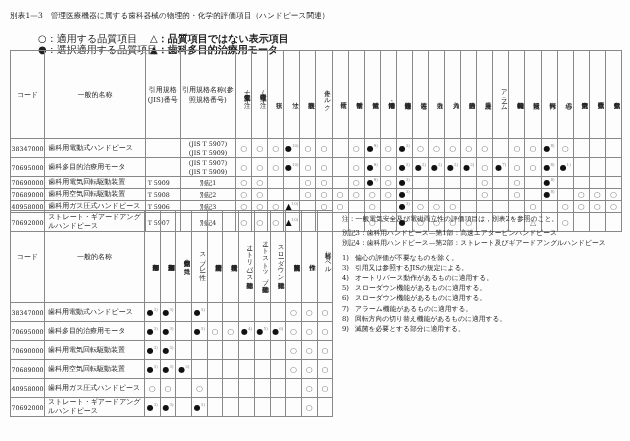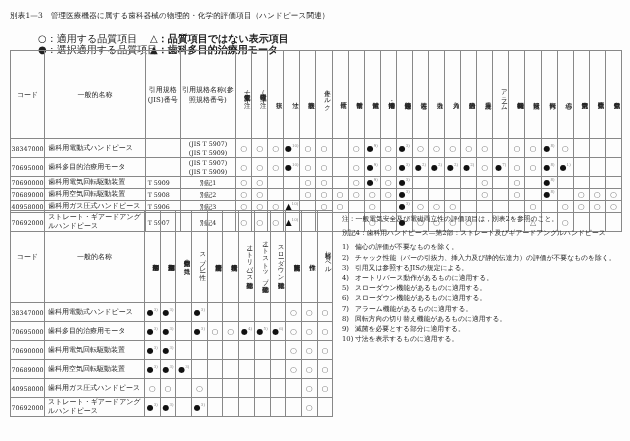--- a/index.html
+++ b/index.html
@@ -419,28 +419,27 @@
         <td><span class="mk">○</span></td>
         <td></td>
       </tr>
     </tbody>
 </table>
 
 <div class="notes">
   <div>注：一般電気安全及び電磁両立性の評価項目は，別表2を参照のこと。</div>
   <div class="gap"></div>
   <div id="bekki">
+      <div>別記3：歯科用ハンドピース—第1部：高速エアタービンハンドピース</div>
       <div>別記4：歯科用ハンドピース—第2部：ストレート及びギアードアングルハンドピース</div>
     </div>
   <div class="gap"></div>
   <div id="numbered">
       <div class="n"><span class="num">1)</span><span>偏心の評価が不要なものを除く。</span></div>
-      <div class="n"><span class="num">2)</span><span>チャック性能（バーの引抜力、挿入力及び静的伝達力）の評価が不要なものを除く。</span></div>
       <div class="n"><span class="num">3)</span><span>引用又は参照するJISの規定による。</span></div>
       <div class="n"><span class="num">4)</span><span>オートリバース動作があるものに適用する。</span></div>
       <div class="n"><span class="num">5)</span><span>スローダウン機能があるものに適用する。</span></div>
       <div class="n"><span class="num">6)</span><span>スローダウン機能があるものに適用する。</span></div>
       <div class="n"><span class="num">7)</span><span>アラーム機能があるものに適用する。</span></div>
       <div class="n"><span class="num">8)</span><span>回転方向の切り替え機能があるものに適用する。</span></div>
       <div class="n"><span class="num">9)</span><span>滅菌を必要とする部分に適用する。</span></div>
-      <div class="n"><span class="num">10)</span><span>寸法を表示するものに適用する。</span></div>
     </div>
 </div>
 
 </body></html>

